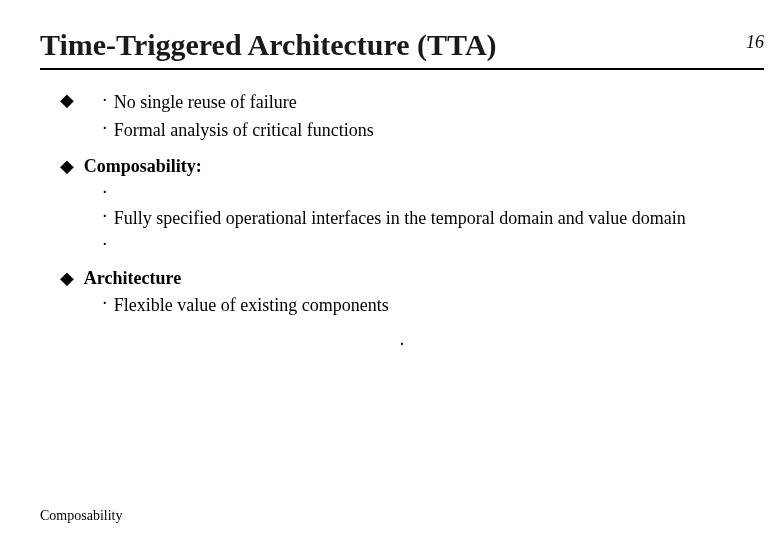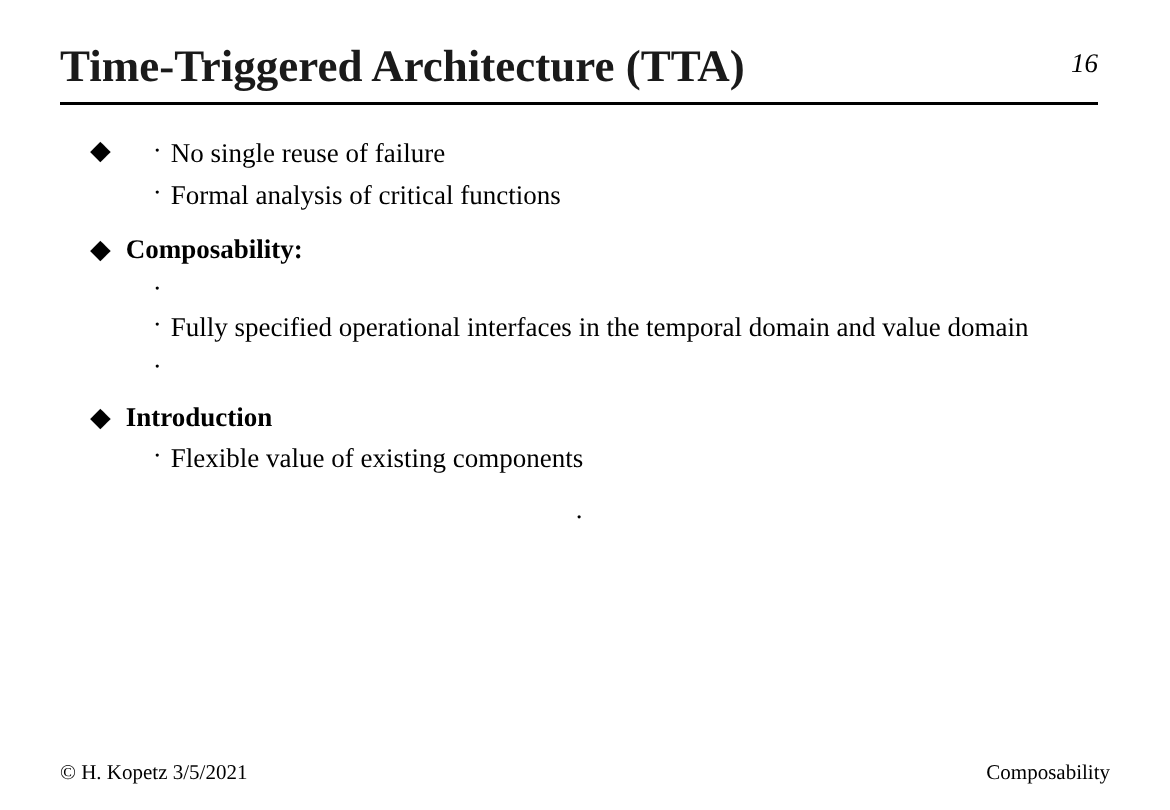--- a/index.html
+++ b/index.html
@@ -8,21 +8,21 @@
       height: 540px;
       background: #fff;
       font-family: 'Times New Roman', Times, serif;
       color: #000;
       overflow: hidden;
       position: relative;
     }
     .slide {
       width: 780px;
       height: 540px;
-      padding: 28px 48px 20px 40px;
+      padding: 28px 16px 20px 40px;
       position: relative;
     }
     .header {
       display: flex;
       justify-content: space-between;
       align-items: flex-start;
       border-bottom: 2px solid #000;
       padding-bottom: 6px;
       margin-bottom: 18px;
     }
@@ -138,31 +138,30 @@
           <div class="sub-item">
             <span class="sub-bullet">·</span>
           </div>
         </div>
       </div>
     </div>
 
     <div class="bullet-item">
       <span class="diamond">◆</span>
       <div>
-        <span class="bullet-text"><span class="bold">Introduction</span></span>
+        <span class="bullet-text"><span class="bold">Architecture</span></span>
         <div class="sub-list">
           <div class="sub-item">
             <span class="sub-bullet">·</span>
             <span class="sub-text">Flexible value of existing components</span>
           </div>
         </div>
       </div>
     </div>
 
   </div>
 
   <div class="dot-separator">.</div>
 
   <div class="footer">
-    <span>© H. Kopetz  3/5/2021</span>
     <span>Composability</span>
   </div>
 </div>
 
 </body></html>

